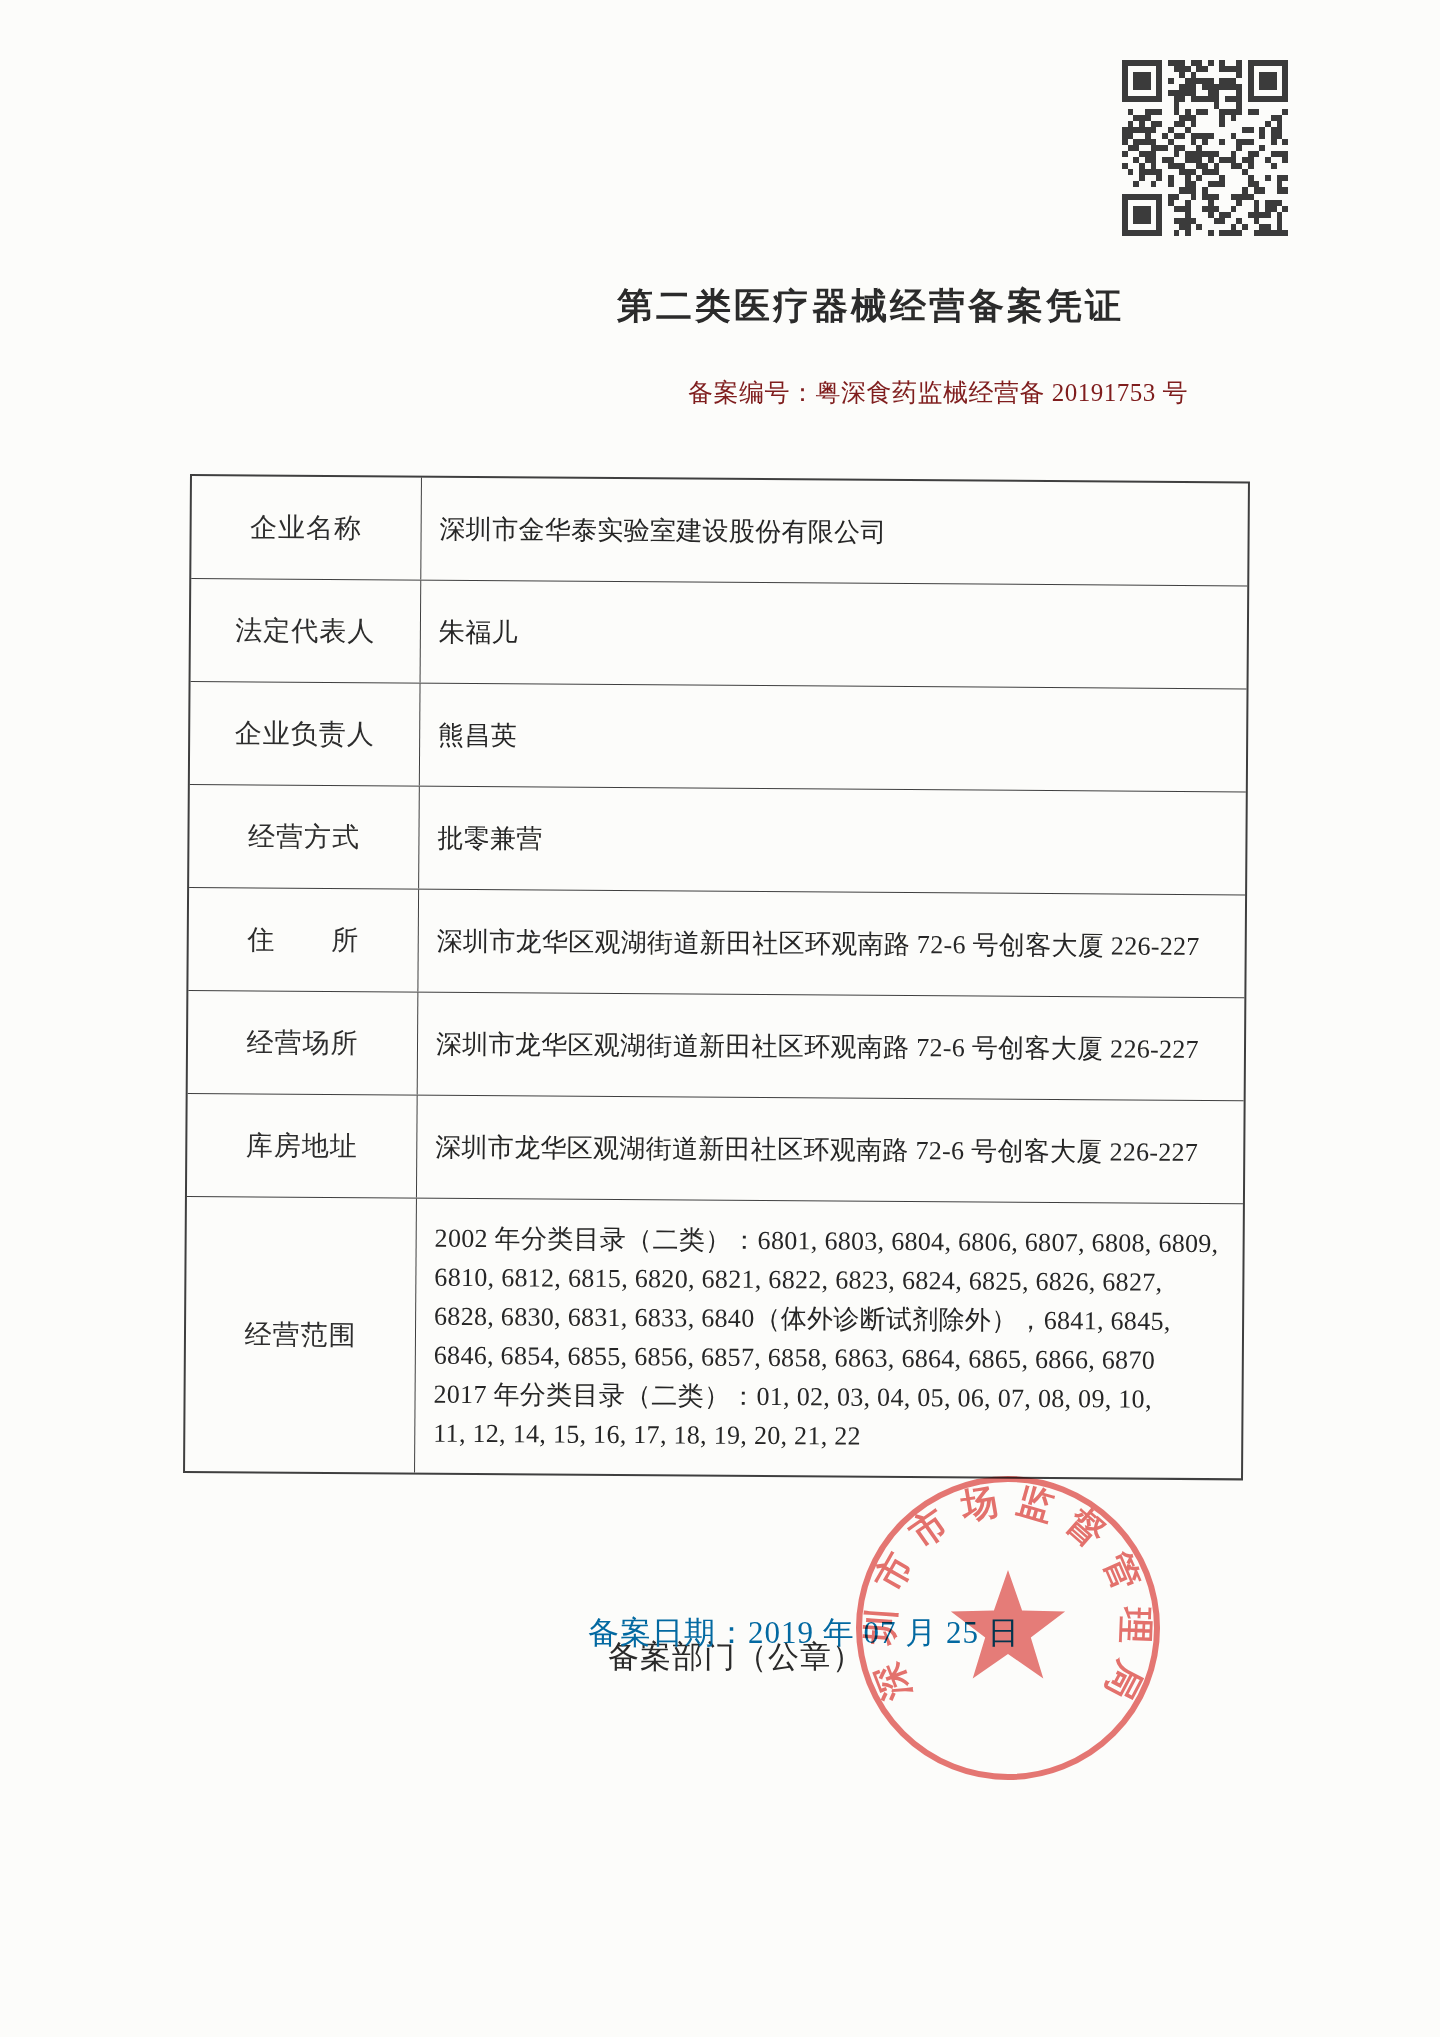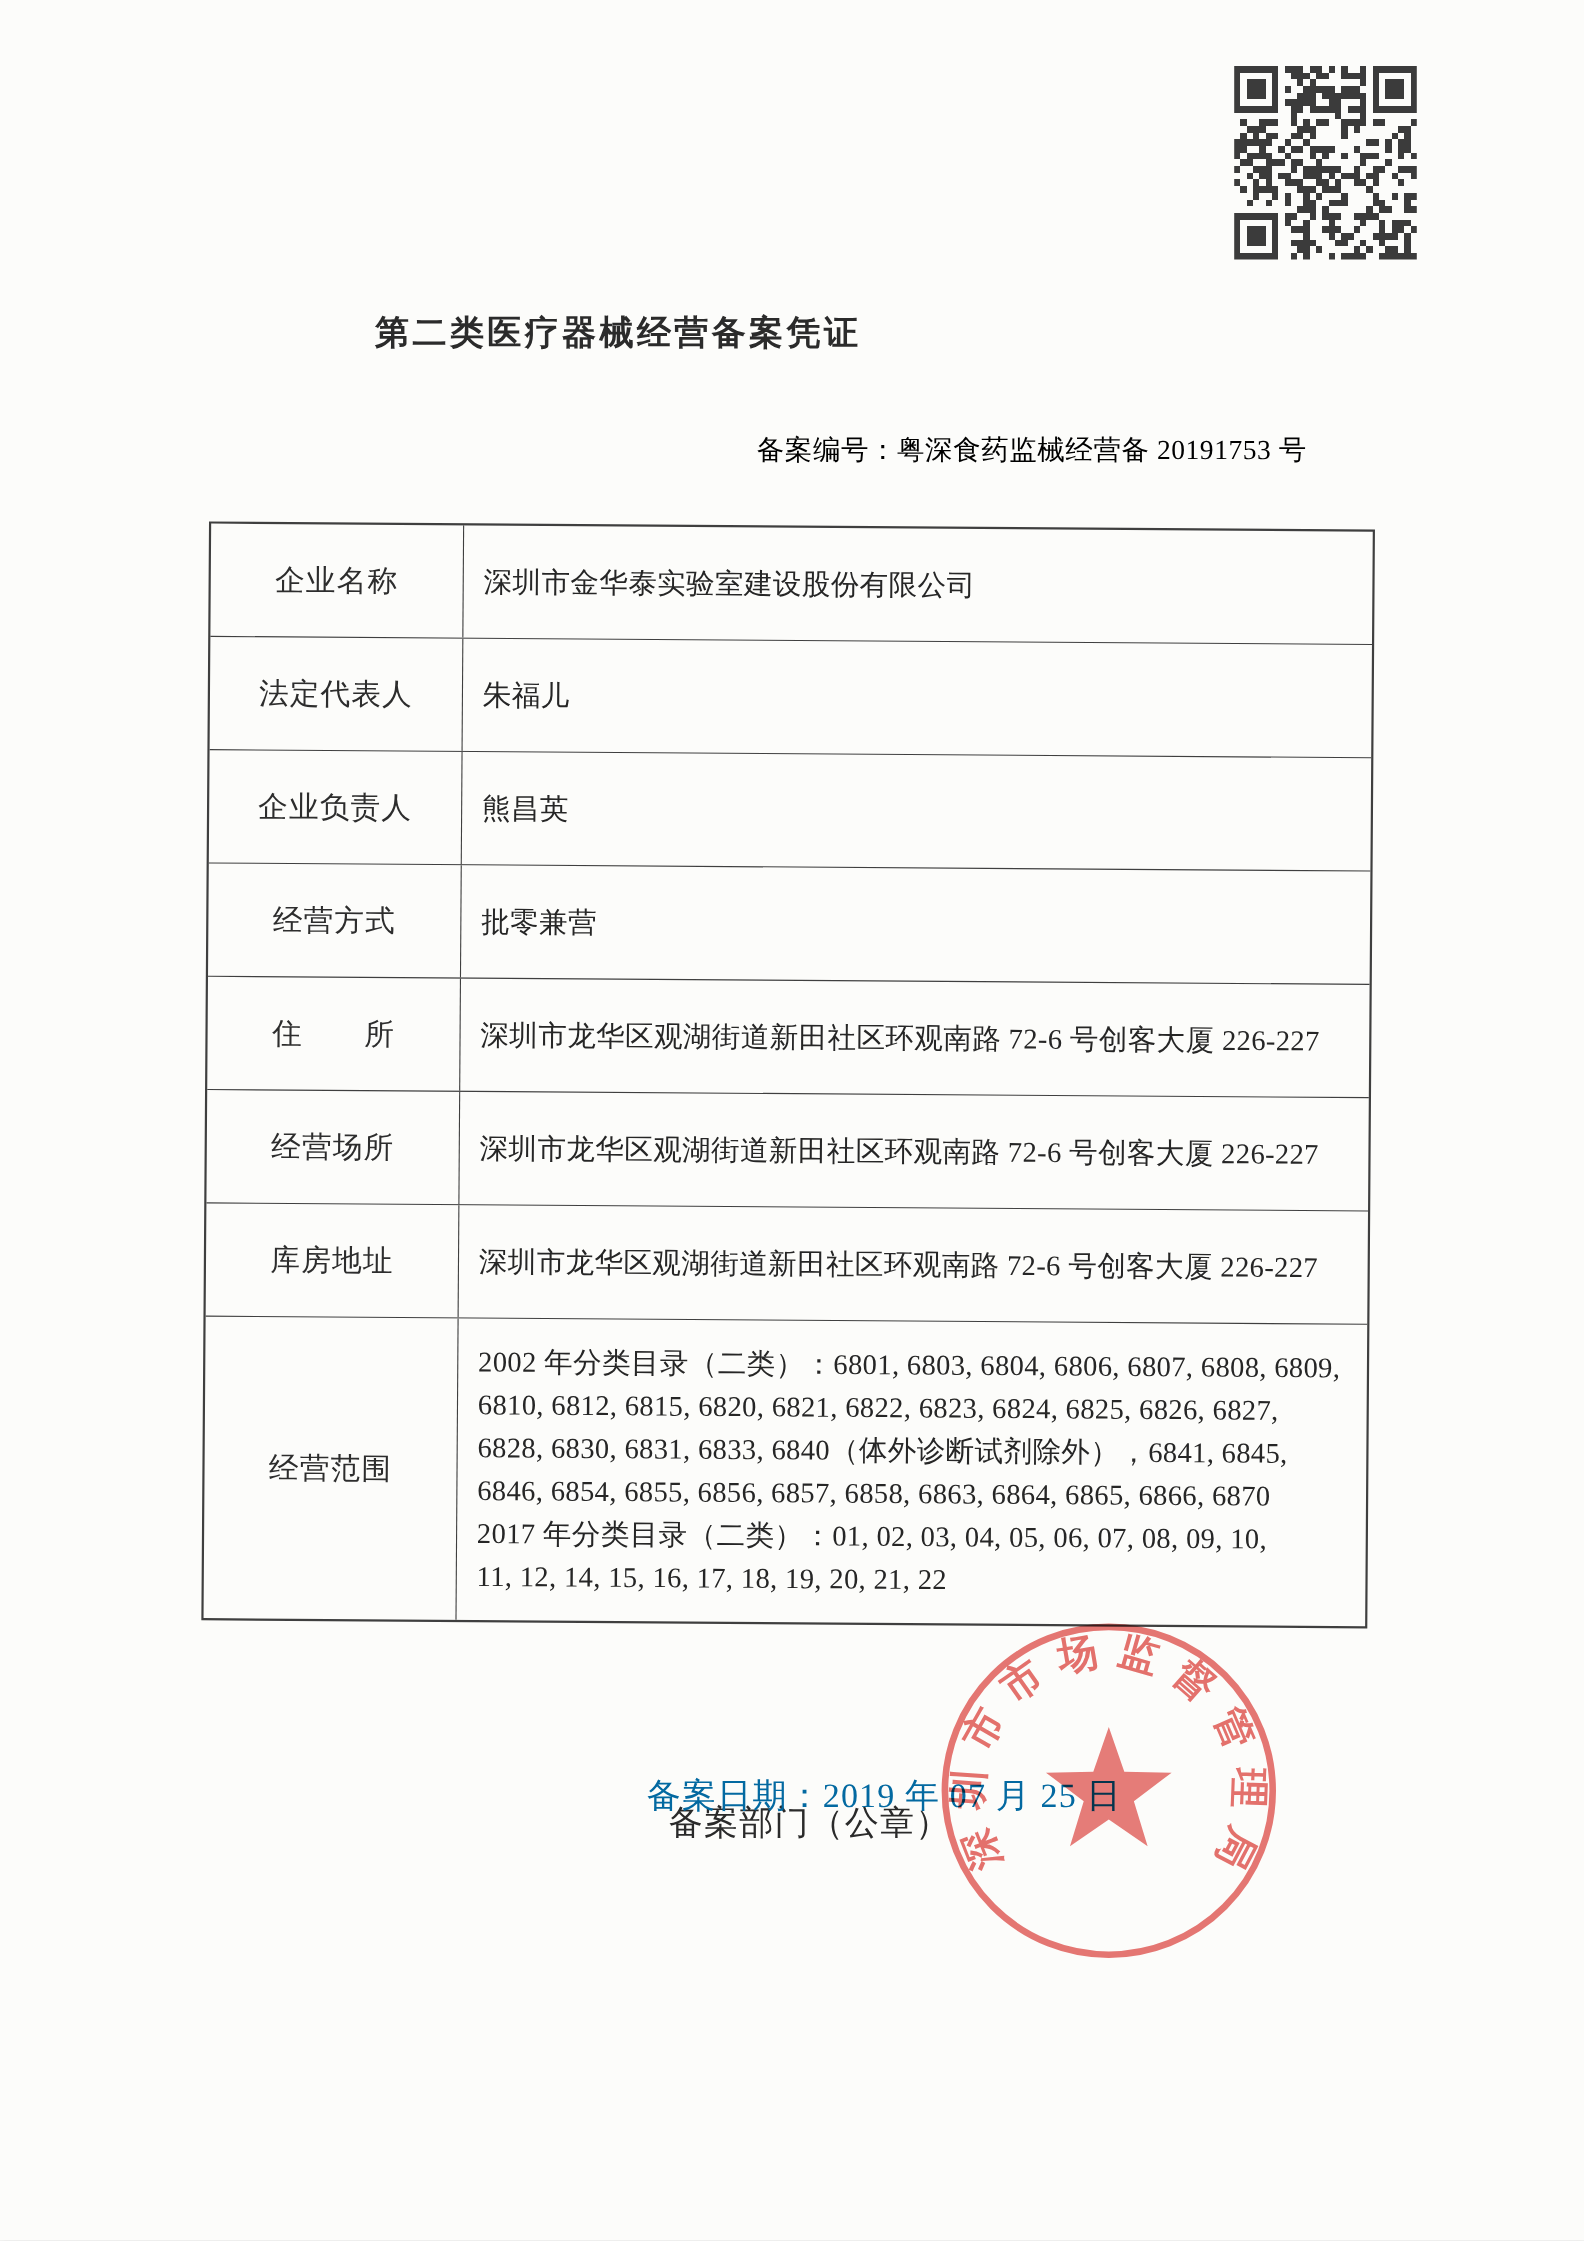--- a/index.html
+++ b/index.html
@@ -18,30 +18,30 @@
   }
   
   .qr{
     position:absolute;left:1122px;top:60px;
     width:166px;height:176px;
   }
   
   .title{
     position:absolute;left:0;top:282px;width:1124px;
     margin:0;
-    text-align:center;
+    text-align:right;
     font-family:"Liberation Sans","DejaVu Sans",sans-serif;
-    font-size:31px;font-weight:bold;letter-spacing:3px;
+    font-size:36px;font-weight:bold;letter-spacing:3px;
     color:#2b2b2b;
   }
   
   .filing{
-    position:absolute;top:392px;left:0;width:1188px;
+    position:absolute;top:376px;left:0;width:1188px;
     text-align:right;
-    font-size:25px;letter-spacing:.5px;color:#000000;
+    font-size:25px;letter-spacing:.5px;color:#7f1d1d;
   }
   
   .info-table{
     position:absolute;left:190px;top:474px;width:1056px;
     border:2px solid #3f3f3f;
     transform:rotate(0.4deg);transform-origin:0 0;
     background:transparent;
   }
   .row{display:grid;grid-template-columns:230px 1fr;}
   .row + .row{border-top:1px solid #3f3f3f;}

